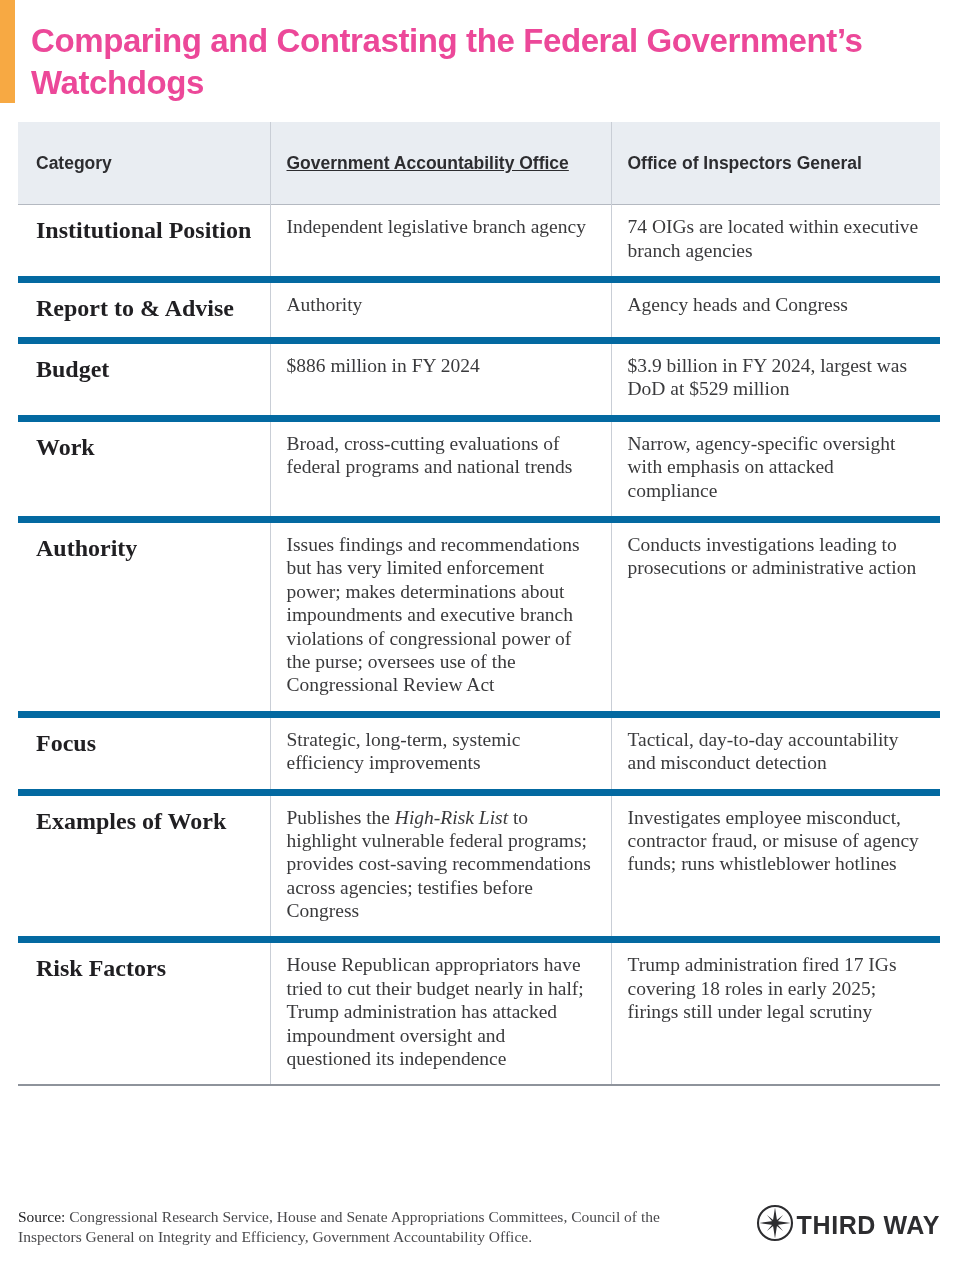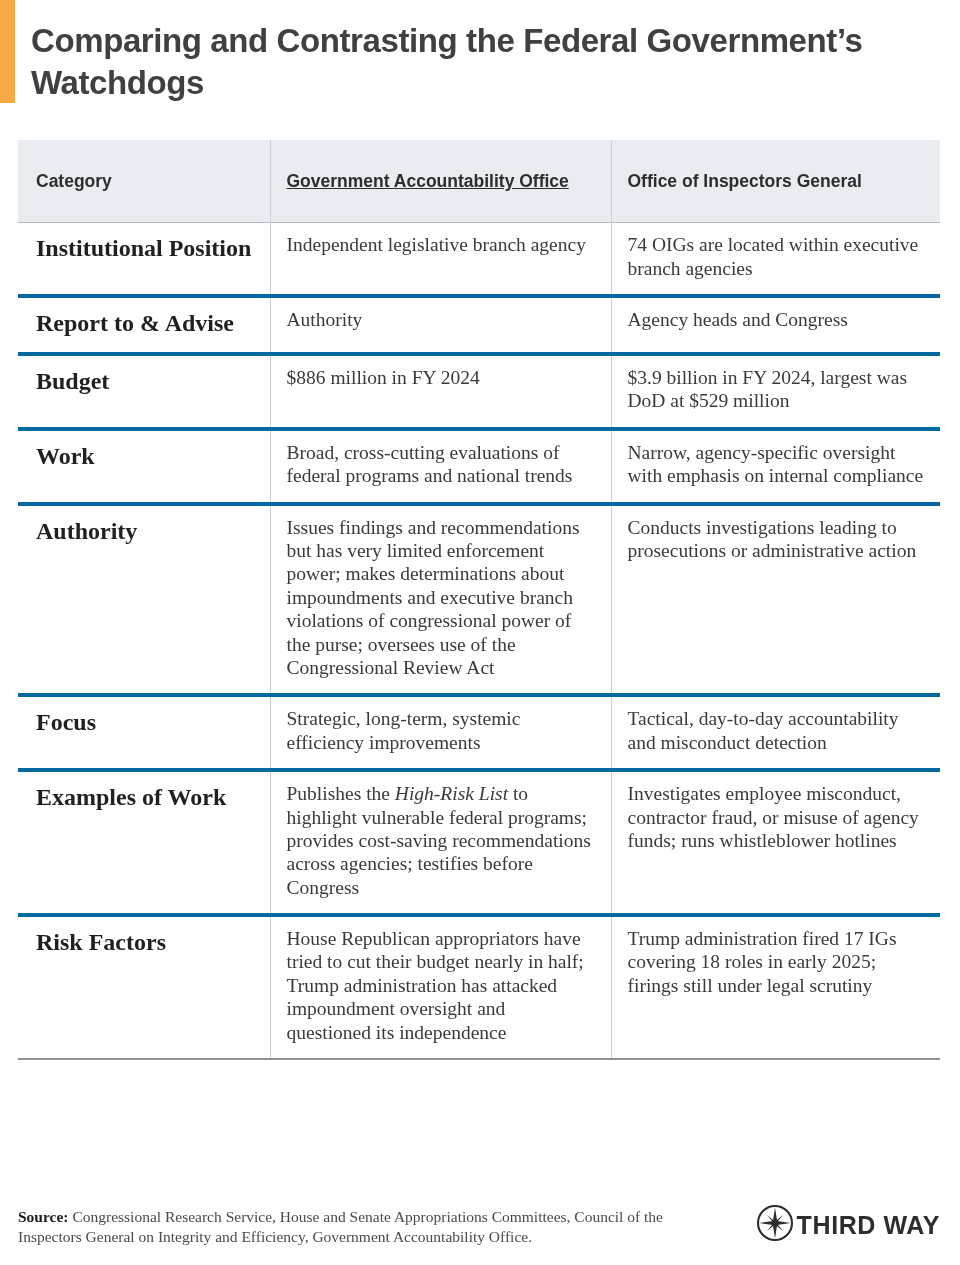--- a/index.html
+++ b/index.html
@@ -27,29 +27,29 @@
     width: 15px;
     height: 103px;
     background: #f7a943;
   }
   .page-title {
     font-family: "Liberation Sans", sans-serif;
     font-weight: bold;
     font-size: 33px;
     line-height: 1.28;
     letter-spacing: -0.4px;
-    color: #404040;
+    color: #ec4899;
     margin: 0;
     padding: 6px 40px 0 31px;
   }
 
   
   .table-zone {
     padding: 0 20px 0 18px;
-    margin-top: 36px;
+    margin-top: 18px;
   }
   table.cmp {
     width: 922px;
     border-collapse: collapse;
     table-layout: fixed;
   }
   table.cmp col.c-cat   { width: 252px; }
   table.cmp col.c-gao   { width: 341px; }
   table.cmp col.c-oig   { width: 329px; }
 
@@ -69,21 +69,21 @@
   thead th.th-cat { padding-left: 18px; }
   thead th.th-gao { border-left: 1px solid #c9ced6; text-decoration: underline; }
   thead th.th-oig { border-left: 1px solid #c9ced6; }
 
   tbody td {
     vertical-align: top;
     font-size: 19.5px;
     line-height: 1.2;
     color: #3a3a3c;
     padding: 10px 16px 14px 16px;
-    border-top: 4px solid #0369a1;
+    border-top: 7px solid #0369a1;
   }
   tbody tr:first-child td { border-top: 1px solid #b4b9c1; }
   tbody tr:last-child td  { border-bottom: 2px solid #8e939b; }
 
   td.cat {
     font-weight: bold;
     color: #201f22;
     font-size: 24px;
     padding-left: 18px;
     padding-top: 11px;
@@ -105,21 +105,21 @@
   }
   .source {
     font-size: 15.5px;
     line-height: 1.28;
     color: #4a4a4d;
     max-width: 690px;
     padding-top: 10px;
   }
   .source b {
     color: #1d1d20;
-    font-weight: bold;
+    font-weight: normal;
   }
   .logo {
     display: flex;
     align-items: center;
     gap: 2px;
     padding-top: 6px;
     flex: none;
   }
   .logo-mark { display: block; }
   .logo-word {
@@ -165,21 +165,21 @@
           <td class="oig">Agency heads and Congress</td>
         </tr>
         <tr>
           <td class="cat">Budget</td>
           <td class="gao">$886 million in FY 2024</td>
           <td class="oig">$3.9 billion in FY 2024, largest was DoD at $529 million</td>
         </tr>
         <tr>
           <td class="cat">Work</td>
           <td class="gao">Broad, cross-cutting evaluations of federal programs and national trends</td>
-          <td class="oig">Narrow, agency-specific oversight with emphasis on internal compliance</td>
+          <td class="oig">Narrow, agency-specific oversight with emphasis on attacked compliance</td>
         </tr>
         <tr>
           <td class="cat">Authority</td>
           <td class="gao">Issues findings and recommendations but has very limited enforcement power; makes determinations about impoundments and executive branch violations of congressional power of the purse; oversees use of the Congressional Review Act</td>
           <td class="oig">Conducts investigations leading to prosecutions or administrative action</td>
         </tr>
         <tr>
           <td class="cat">Focus</td>
           <td class="gao">Strategic, long-term, systemic efficiency improvements</td>
           <td class="oig">Tactical, day-to-day accountability and misconduct detection</td>

